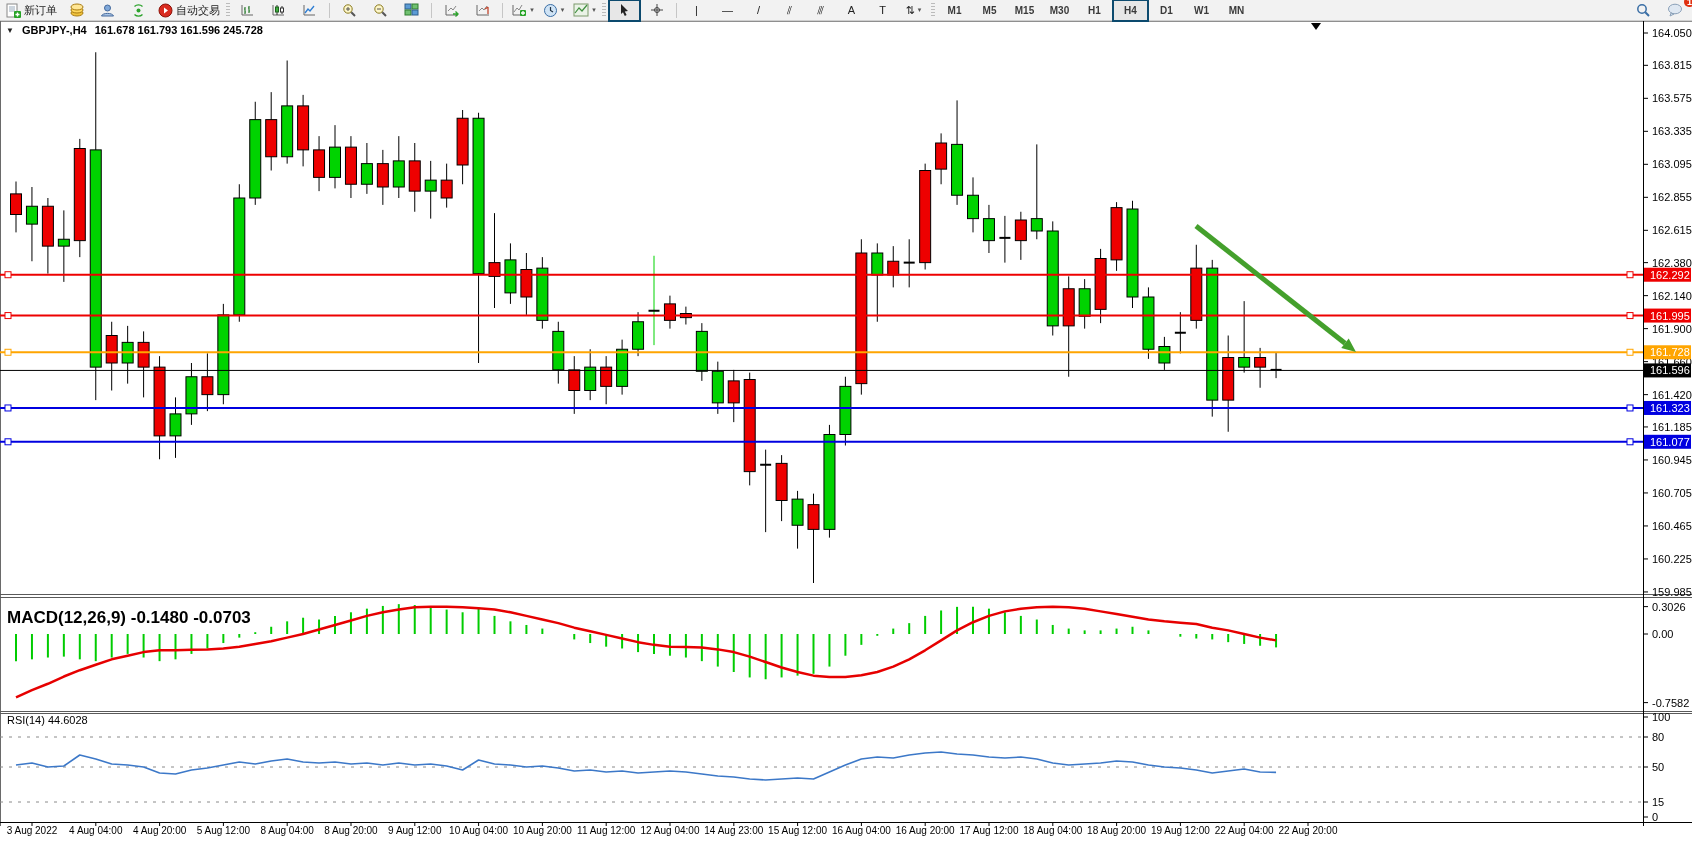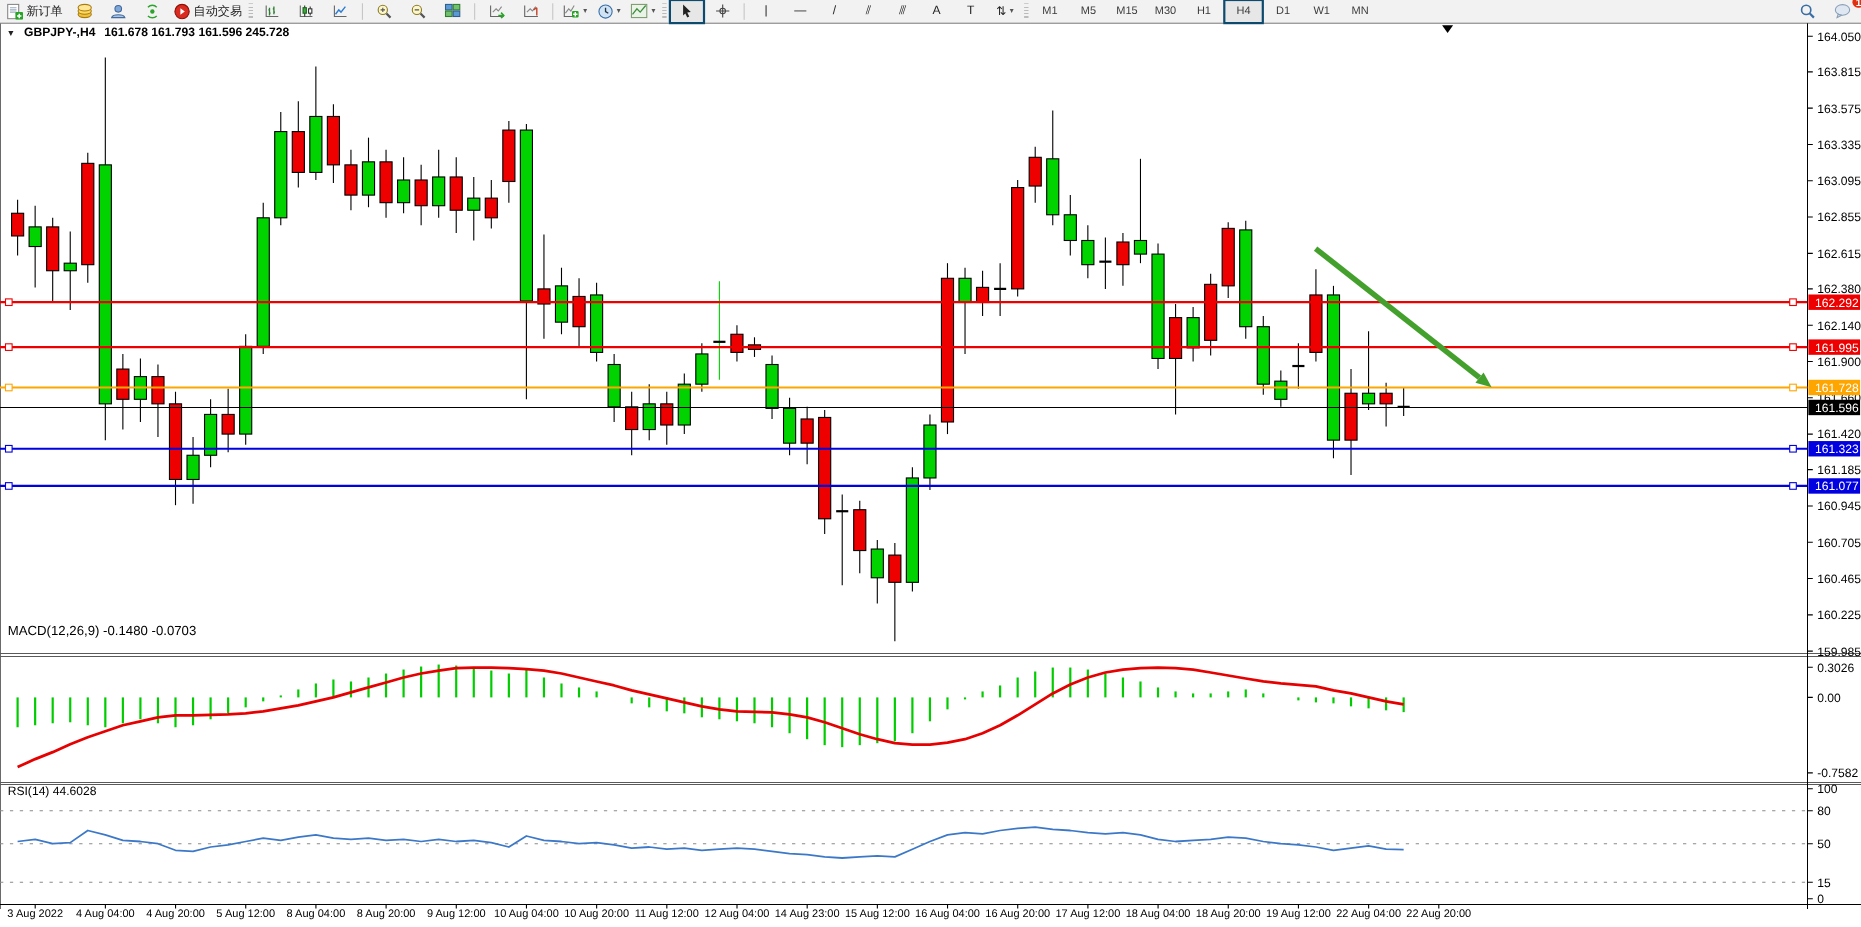--- a/index.html
+++ b/index.html
@@ -6,31 +6,31 @@
   body{width:1692px;height:843px;position:relative;background:#ffffff;
        font-family:"Liberation Sans",sans-serif;overflow:hidden;}
   .toolbar{position:absolute;top:0;left:0;width:1692px;height:21px;background:#f2f2f2;
            border-bottom:1px solid #cfcfcf;display:flex;align-items:center;padding:0 2px;box-sizing:border-box;z-index:10;}
   .tbtn{height:19px;min-width:23px;display:inline-flex;align-items:center;justify-content:center;gap:3px;
         font-size:11px;color:#222;padding:0 3px;border:1px solid transparent;background:transparent;cursor:default;}
   .tbtn.pressed{background:#e7e7e7;border:2px solid #0c4a6e;}
   .tbtn .caret{font-size:7px;color:#555;}
   .tsep{width:1px;height:15px;background:#c6c6c6;margin:0 4px;}
   .grip{width:4px;height:15px;margin:0 2px;background:repeating-linear-gradient(#bbb 0 1px,transparent 1px 3px);}
-  .tf{font-size:10px;font-weight:400;color:#3a3a3a;width:27px;}
+  .tf{font-size:10px;font-weight:700;color:#3a3a3a;width:27px;}
   .spacer{flex:1;}
   .badge{position:absolute;top:-4px;right:-6px;background:#e03010;color:#fff;border-radius:7px;
          font-size:9px;line-height:10px;padding:0 3px;font-weight:700;}
   .chatwrap{position:relative;}
   svg text{font-family:"Liberation Sans",sans-serif;}
   #chart-canvas{position:absolute;top:0;left:0;z-index:1;}
   .overlay{position:absolute;z-index:3;color:#000;}
   #chart-title{top:24px;left:6px;font-size:11px;font-weight:700;display:flex;gap:8px;align-items:center;}
   #chart-title .menu-arrow{font-size:8px;color:#222;}
-  #macd-label{top:566px;left:7px;font-size:12px;}
+  #macd-label{top:608px;left:7px;font-size:17px;font-weight:bold;}
   #rsi-label{top:714px;left:7px;font-size:11px;text-align:center;}
   .divider{position:absolute;left:0;width:1643px;height:5px;cursor:ns-resize;z-index:4;}
 </style>
 </head>
 <body>
 
 <div class="toolbar">
   <div class="tbtn">
     <svg width="15" height="15" viewBox="0 0 15 15">
         <rect x="1" y="1" width="10" height="13" fill="#fff" stroke="#888"></rect>

